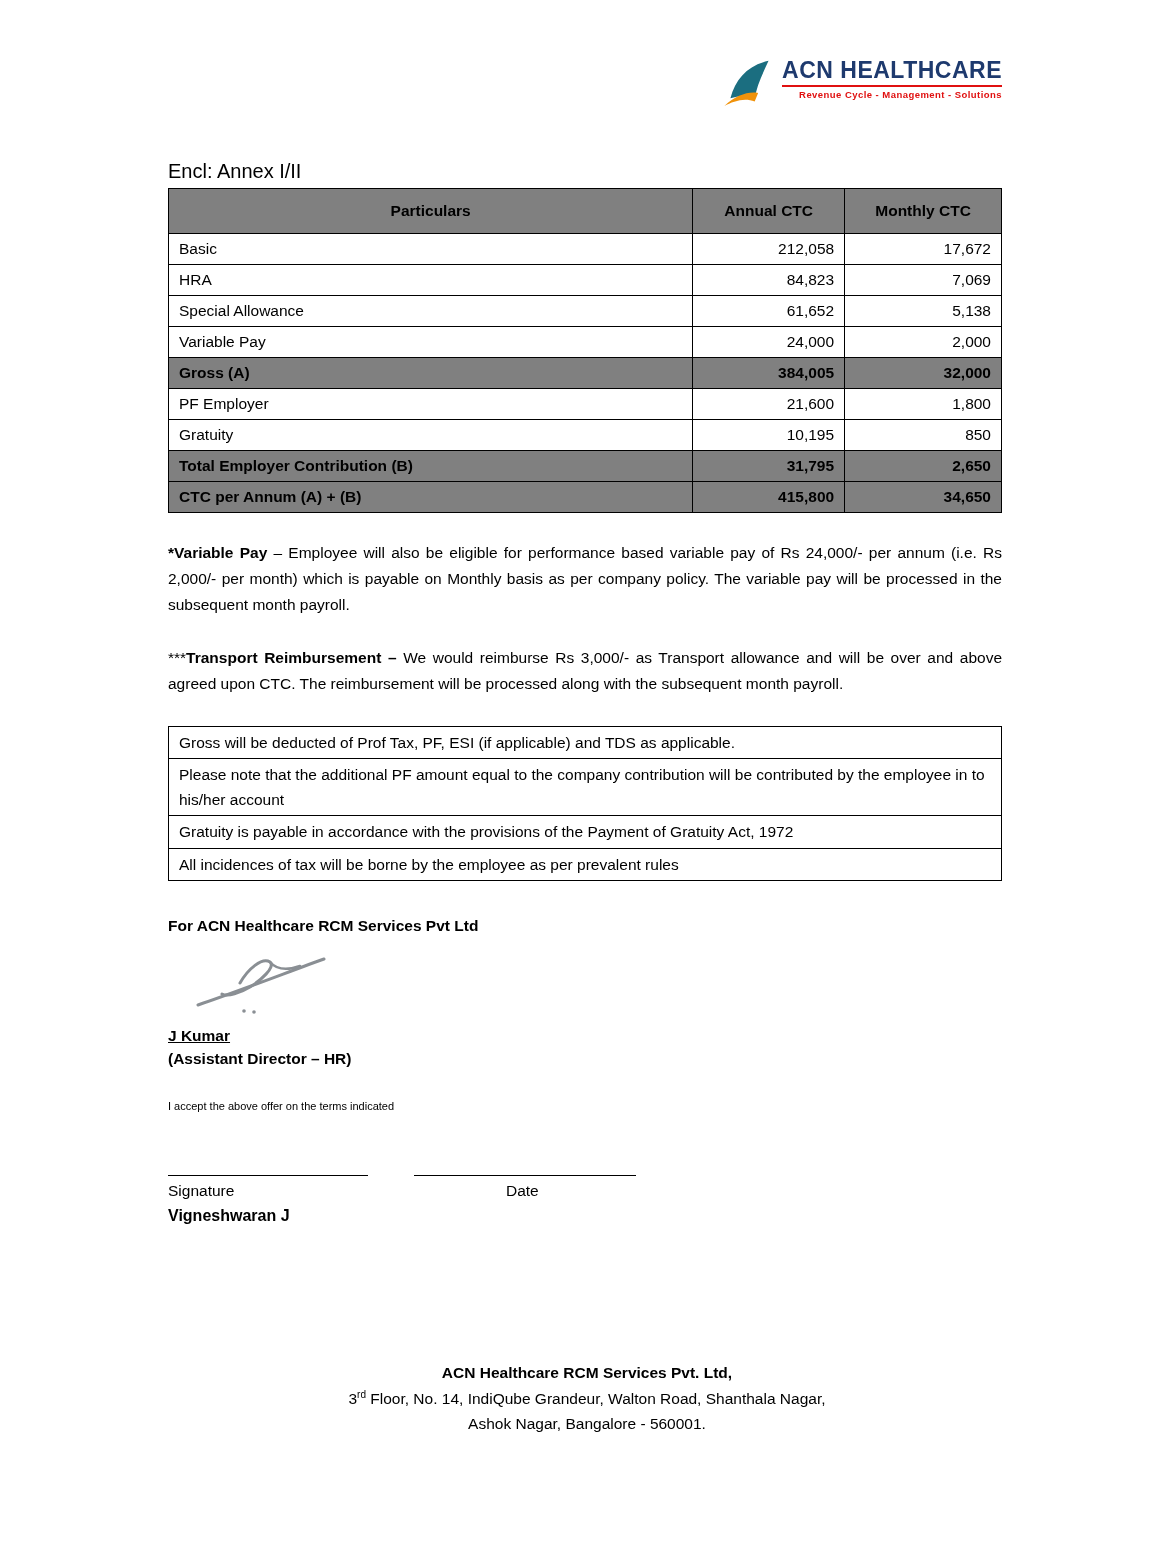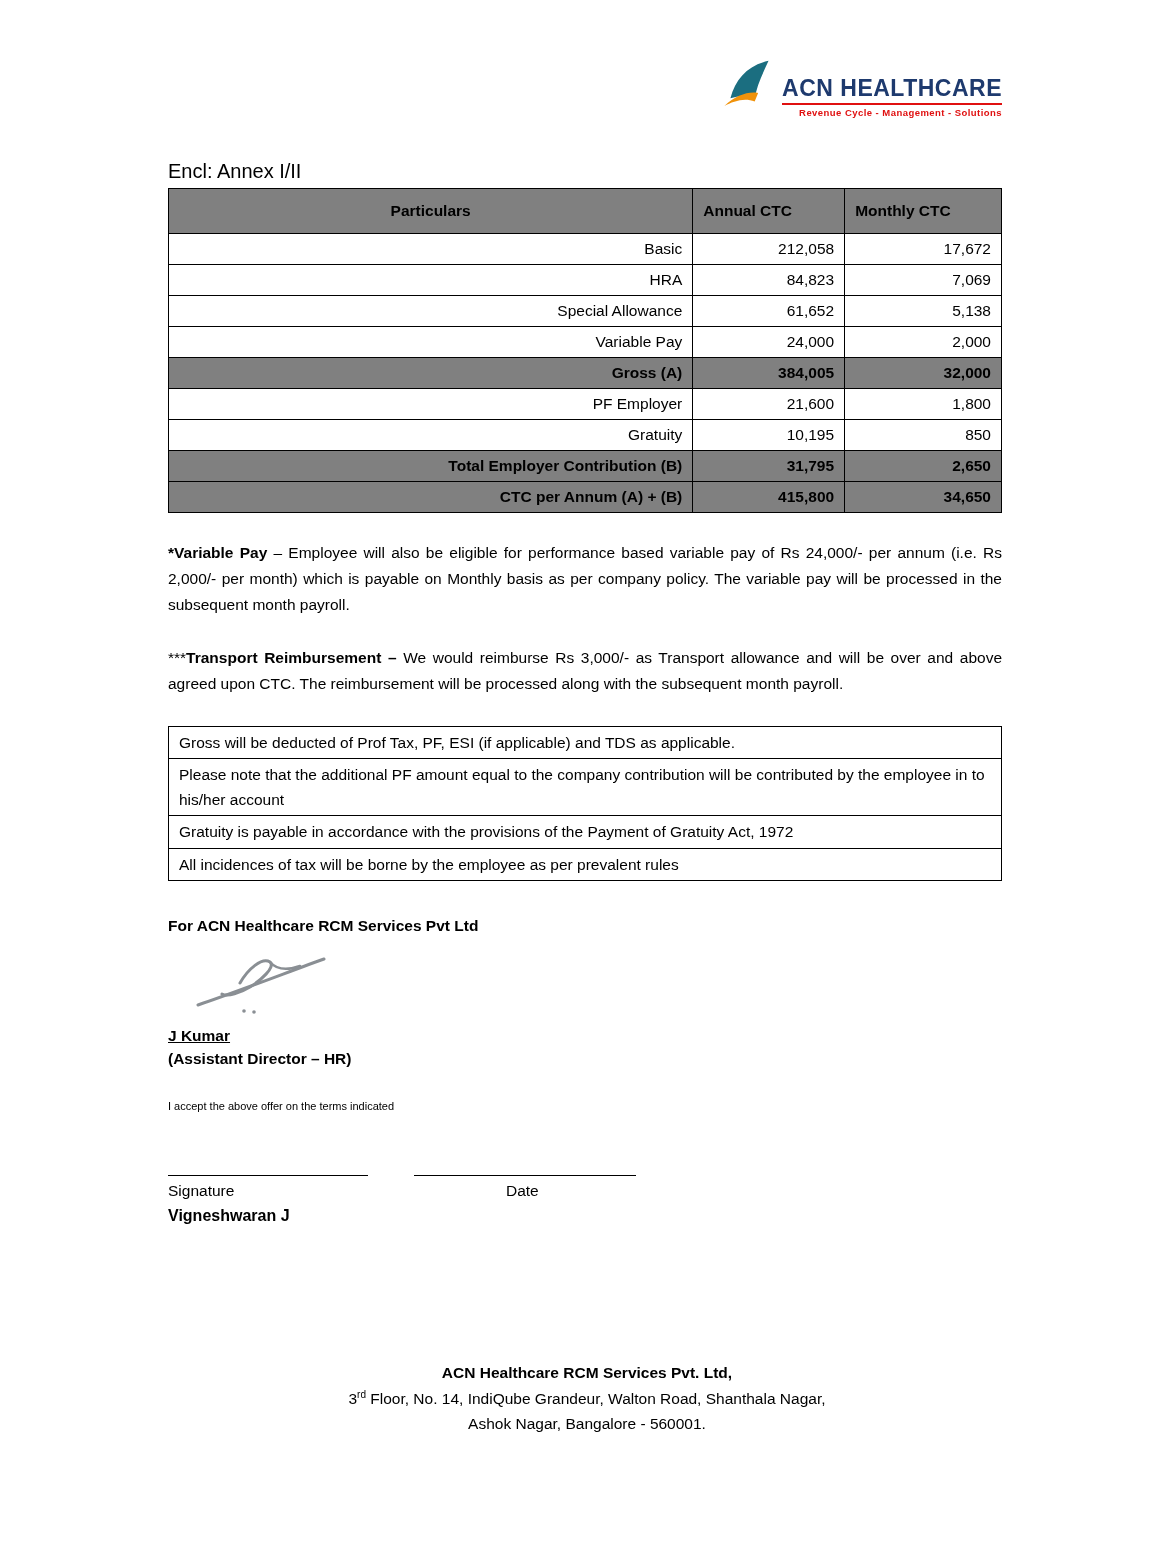--- a/index.html
+++ b/index.html
@@ -13,42 +13,42 @@
   .page {
     position: relative;
     width: 1170px; height: 1549px;
     padding: 58px 168px 0 168px;
     overflow: hidden;
     background: #ffffff;
   }
 
   
   .logo-row { display: flex; justify-content: flex-end; margin-bottom: 42px; }
-  .logo { display: flex; align-items: flex-end; gap: 10px; }
+  .logo { display: flex; align-items: flex-start; gap: 10px; }
   .logo-text { display: flex; flex-direction: column; }
   .logo-name {
     font-size: 23px; font-weight: bold;
     color: var(--logo-navy, #1e3a6e);
     letter-spacing: 0.5px; line-height: 1.05; white-space: nowrap;
   }
   .logo-rule { border-top: 2px solid var(--logo-red, #e01010); margin-top: 3px; }
   .logo-tagline {
     font-size: 9.5px; font-weight: bold;
     color: var(--logo-red, #e01010);
     text-align: right; letter-spacing: 0.45px; margin-top: 2px; white-space: nowrap;
   }
 
   .encl { font-size: 20px; margin-bottom: 5px; }
 
   
   table.ctc { width: 100%; border-collapse: collapse; font-size: 15.5px; }
-  .ctc th, .ctc td { border: 1px solid #000; padding: 4px 10px; text-align: right; }
+  .ctc th, .ctc td { border: 1px solid #000; padding: 4px 10px; }
   .ctc thead th { background: var(--table-header-bg, #808080); font-weight: bold; height: 45px; }
   .ctc th.c-part { text-align: center; }
-  .ctc th.c-num { text-align: left; }
+  .ctc th.c-num { text-align: center; }
   .ctc td { height: 31px; }
   .ctc td.num { text-align: right; }
   .ctc col.part { width: 525px; }
   .ctc col.annual { width: 152px; }
   .ctc col.monthly { width: 157px; }
   .ctc tr.hl td { background: var(--table-header-bg, #808080); font-weight: bold; }
 
   
   .para { font-size: 15.5px; line-height: 1.68; text-align: justify; margin-top: 27px; }
   .para b { font-weight: bold; }

